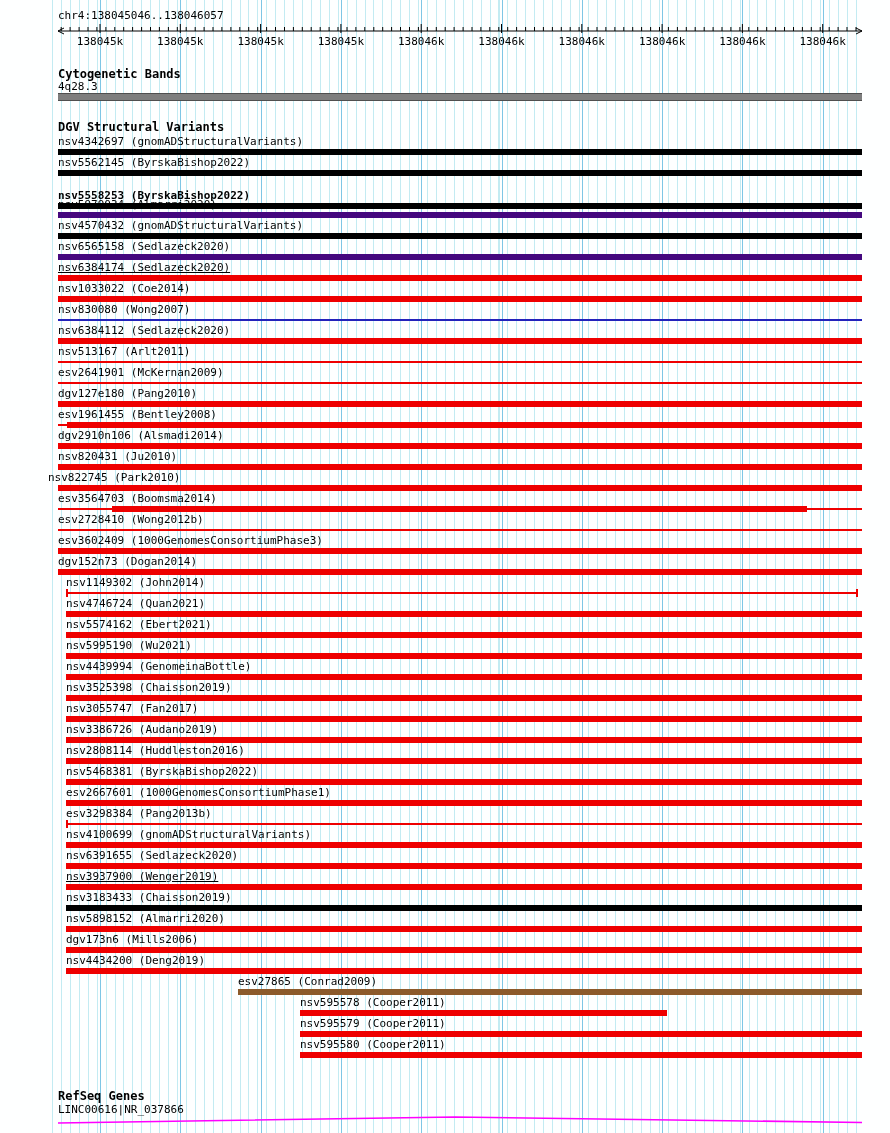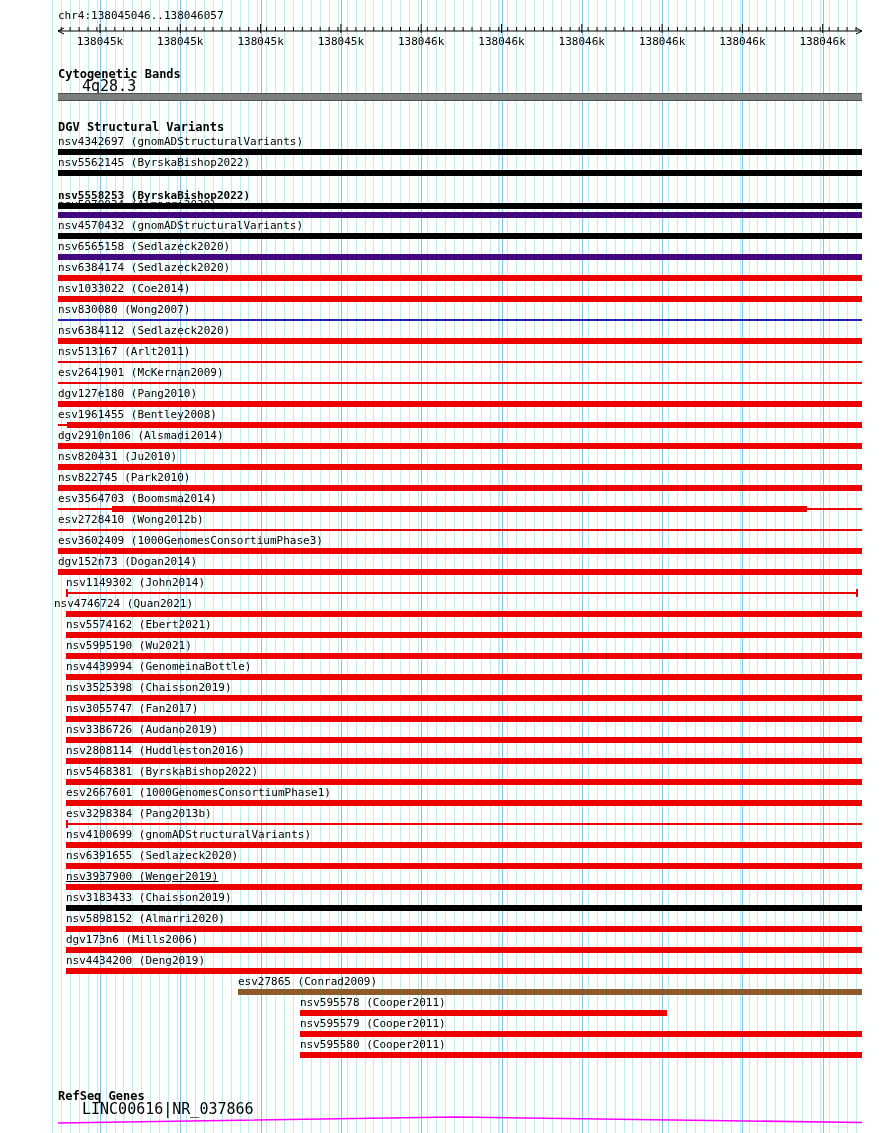--- a/index.html
+++ b/index.html
@@ -3,21 +3,21 @@
 <meta charset="utf-8">
 <style>
   html,body{margin:0;padding:0;background:#ffffff;}
   .stage{position:relative;width:890px;height:1133px;background:#feffff;overflow:hidden;
          font-family:"DejaVu Sans Mono","Liberation Mono",monospace;color:#000;}
   #grid{position:absolute;top:0;bottom:0;pointer-events:none;}
   .gmajor{position:absolute;top:0;bottom:0;width:1px;background:#7ec6e5;}
   .pos-title{position:absolute;font-size:11px;line-height:13px;white-space:pre;}
   .ticklabel{position:absolute;font-size:11px;line-height:13px;width:48px;text-align:center;}
   .sec-h{position:absolute;font-size:12px;font-weight:bold;line-height:13px;white-space:pre;}
-  .lbl{position:absolute;font-size:15px;line-height:13px;white-space:pre;margin-left:24px;}
+  .lbl{position:absolute;font-size:11px;line-height:13px;white-space:pre;}
   .cytoband-bar{position:absolute;left:58px;width:804px;top:93px;height:8px;box-sizing:border-box;
                 background:#7e7e7e;border-top:1px solid #4f4f4f;border-bottom:1px solid #4f4f4f;}
   .vrow{position:absolute;left:0;width:890px;height:21px;}
   .vlabel{position:absolute;top:0;font-size:11px;line-height:13px;white-space:pre;}
   .vbar{position:absolute;}
   .vtick{position:absolute;width:2px;height:8px;top:13px;}
   svg{position:absolute;left:0;}
 </style>
 </head>
 <body>
@@ -180,21 +180,21 @@
       </div>
       <div class="vrow" style="top: 219px;">
         <span class="vlabel" style="left: 58px;">nsv4570432 (gnomADStructuralVariants)</span>
         <div class="vbar" style="left: 58px; width: 804px; top: 14px; height: 6px; background: rgb(0, 0, 0);"></div>
       </div>
       <div class="vrow" style="top: 240px;">
         <span class="vlabel" style="left: 58px;">nsv6565158 (Sedlazeck2020)</span>
         <div class="vbar" style="left: 58px; width: 804px; top: 14px; height: 6px; background: rgb(68, 8, 126);"></div>
       </div>
       <div class="vrow" style="top: 261px;">
-        <span class="vlabel" style="left: 58px;">nsv6384174 (Sedlazeck2020)</span>
+        <span class="vlabel" style="left: 58px; text-decoration: underline;">nsv6384174 (Sedlazeck2020)</span>
         <div class="vbar" style="left: 58px; width: 804px; top: 14px; height: 6px; background: rgb(238, 0, 0);"></div>
       </div>
       <div class="vrow" style="top: 282px;">
         <span class="vlabel" style="left: 58px;">nsv1033022 (Coe2014)</span>
         <div class="vbar" style="left: 58px; width: 804px; top: 14px; height: 6px; background: rgb(238, 0, 0);"></div>
       </div>
       <div class="vrow" style="top: 303px;">
         <span class="vlabel" style="left: 58px;">nsv830080 (Wong2007)</span>
         <div class="vbar" style="left: 58px; width: 804px; top: 16px; height: 2px; background: rgb(34, 34, 187);"></div>
       </div>
@@ -221,21 +221,21 @@
       </div>
       <div class="vrow" style="top: 429px;">
         <span class="vlabel" style="left: 58px;">dgv2910n106 (Alsmadi2014)</span>
         <div class="vbar" style="left: 58px; width: 804px; top: 14px; height: 6px; background: rgb(238, 0, 0);"></div>
       </div>
       <div class="vrow" style="top: 450px;">
         <span class="vlabel" style="left: 58px;">nsv820431 (Ju2010)</span>
         <div class="vbar" style="left: 58px; width: 804px; top: 14px; height: 6px; background: rgb(238, 0, 0);"></div>
       </div>
       <div class="vrow" style="top: 471px;">
-        <span class="vlabel" style="left: 58px;">nsv822745 (Park2010)</span>
+        <span class="vlabel" style="left: 48px;">nsv822745 (Park2010)</span>
         <div class="vbar" style="left: 58px; width: 804px; top: 14px; height: 6px; background: rgb(238, 0, 0);"></div>
       </div>
       <div class="vrow" style="top: 492px;">
         <span class="vlabel" style="left: 58px;">esv3564703 (Boomsma2014)</span>
         <div class="vbar" style="left: 58px; width: 54px; top: 16px; height: 2px; background: rgb(238, 0, 0);"></div>
         <div class="vbar" style="left: 112px; width: 695px; top: 14px; height: 6px; background: rgb(238, 0, 0);"></div>
         <div class="vbar" style="left: 807px; width: 55px; top: 16px; height: 2px; background: rgb(238, 0, 0);"></div>
       </div>
       <div class="vrow" style="top: 513px;">
         <span class="vlabel" style="left: 58px;">esv2728410 (Wong2012b)</span>
@@ -249,21 +249,21 @@
         <span class="vlabel" style="left: 58px;">dgv152n73 (Dogan2014)</span>
         <div class="vbar" style="left: 58px; width: 804px; top: 14px; height: 6px; background: rgb(238, 0, 0);"></div>
       </div>
       <div class="vrow" style="top: 576px;">
         <span class="vlabel" style="left: 66px;">nsv1149302 (John2014)</span>
         <div class="vbar" style="left: 66px; width: 792px; top: 16px; height: 2px; background: rgb(238, 0, 0);"></div>
         <div class="vtick" style="left: 66px; background: rgb(238, 0, 0);"></div>
         <div class="vtick" style="left: 856px; background: rgb(238, 0, 0);"></div>
       </div>
       <div class="vrow" style="top: 597px;">
-        <span class="vlabel" style="left: 54px;">nsv4746724 (Quan2021)</span>
+        <span class="vlabel" style="left: 66px;">nsv4746724 (Quan2021)</span>
         <div class="vbar" style="left: 66px; width: 796px; top: 14px; height: 6px; background: rgb(238, 0, 0);"></div>
       </div>
       <div class="vrow" style="top: 618px;">
         <span class="vlabel" style="left: 66px;">nsv5574162 (Ebert2021)</span>
         <div class="vbar" style="left: 66px; width: 796px; top: 14px; height: 6px; background: rgb(238, 0, 0);"></div>
       </div>
       <div class="vrow" style="top: 639px;">
         <span class="vlabel" style="left: 66px;">nsv5995190 (Wu2021)</span>
         <div class="vbar" style="left: 66px; width: 796px; top: 14px; height: 6px; background: rgb(238, 0, 0);"></div>
       </div>

